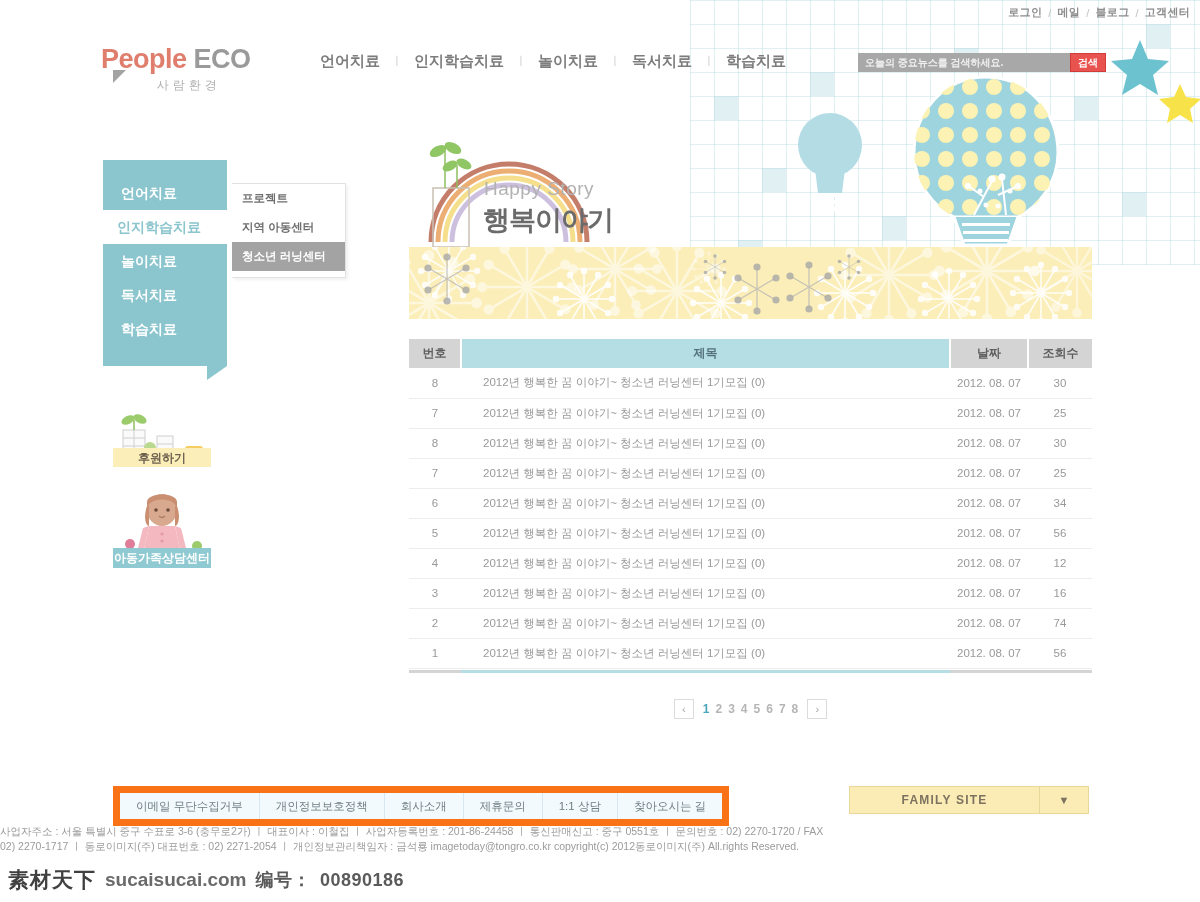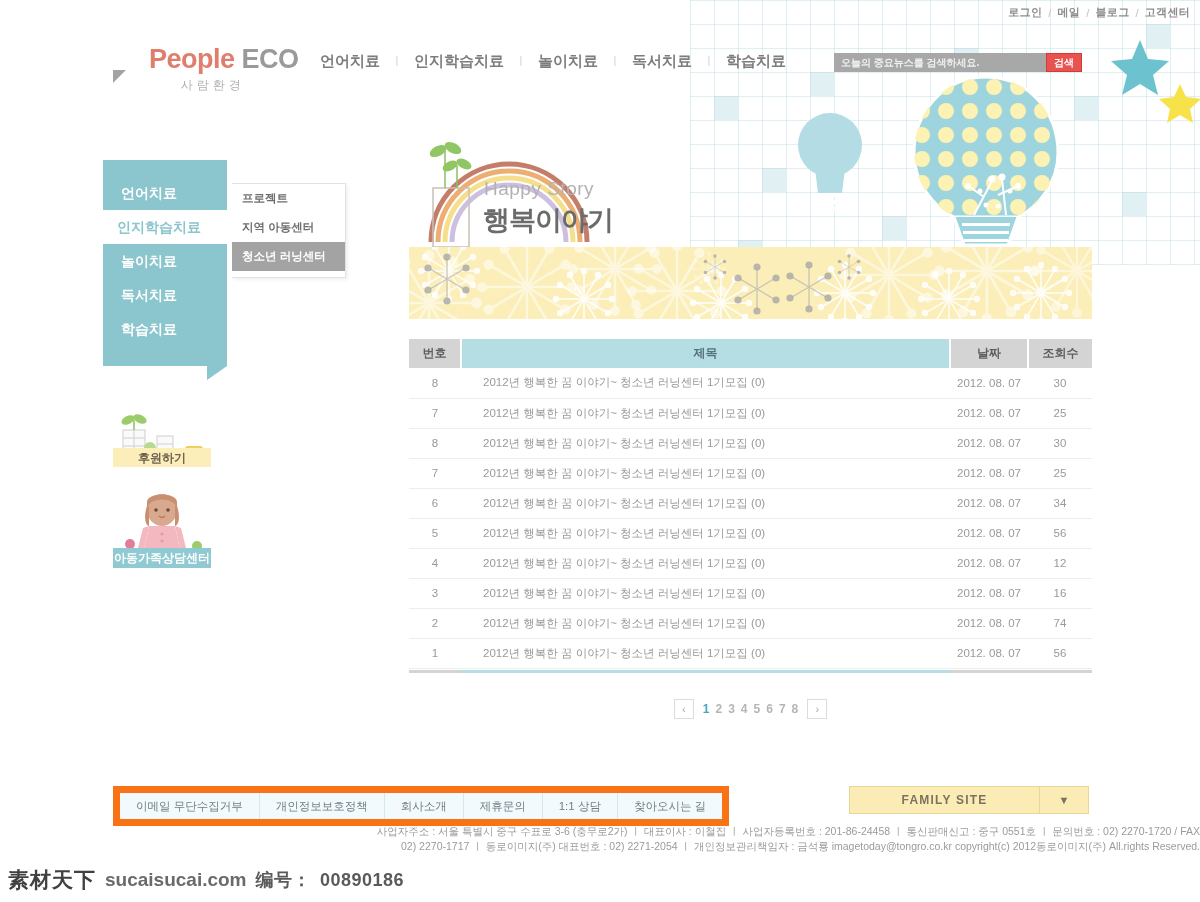--- a/index.html
+++ b/index.html
@@ -26,39 +26,39 @@
     position: absolute; right: 10px; top: 5px;
     font-size: 11px; font-weight: bold; color: #9a9a9a;
     letter-spacing: .3px; display: flex; gap: 6px; align-items: center;
     z-index: 40;
   }
   .topbar a { color: #8d8d8d; text-decoration: none; }
   .topbar .sep { color: #c2c2c2; font-weight: normal; }
 
   
   .logo { position: absolute; left: 101px; top: 46px; z-index: 30; }
-  .logo-main { font-size: 27px; font-weight: bold; letter-spacing: -.5px; line-height: 1; margin-left: 48px; }
+  .logo-main { font-size: 27px; font-weight: bold; letter-spacing: -.5px; line-height: 1; }
   .logo-people { color: #e07e6e; }
   .logo-eco { color: #9a9a9a; }
   .logo-sub {
     font-size: 12px; color: #b0b0b0; text-align: center;
     margin-top: 4px; letter-spacing: 4px; padding-left: 26px;
   }
 
   
   .gnb {
     position: absolute; left: 320px; top: 52px; z-index: 30;
     display: flex; align-items: center; gap: 11px;
     font-size: 15px; font-weight: bold; color: #7d7d7d;
   }
   .gnb .bar { color: #cfcfcf; font-weight: normal; font-size: 12px; }
   .gnb a { color: #7d7d7d; text-decoration: none; }
 
   
-  .search-wrap { position: absolute; left: 834px; top: 53px; display: flex; z-index: 30; border-radius: 7px; }
+  .search-wrap { position: absolute; left: 858px; top: 53px; display: flex; z-index: 30; border-radius: 7px; }
   .search-field {
     width: 212px; height: 19px; background: #a8a8a8; border: 0;
     color: #ffffff; font-size: 10px; font-weight: bold;
     padding: 0 7px; font-family: inherit;
   }
   .search-field::placeholder { color: #f0f0f0; opacity: 1; }
   .search-btn {
     width: 36px; height: 19px; background: #e8524f; border: 1px solid #d13b38;
     color: #fff; font-size: 10px; font-weight: bold; cursor: pointer;
     font-family: inherit; line-height: 1;
@@ -185,21 +185,21 @@
     width: 190px; height: 26px; line-height: 26px; text-align: center;
     background: #fbecb5; font-size: 12px; font-weight: bold; color: #7d7260;
     letter-spacing: 1.2px; border-right: 1px solid #e8d79a; cursor: pointer;
   }
   .family-arrow {
     width: 48px; height: 26px; line-height: 26px; text-align: center;
     background: #fbecb5; font-size: 11px; color: #7d7260; cursor: pointer;
   }
 
   .copy {
-    position: absolute; left: 0; top: 824px; width: 1200px; text-align: right;
+    position: absolute; left: 0; top: 824px; width: 1200px; text-align: left;
     font-size: 10.5px; color: #9b9b9b; line-height: 1.45; z-index: 20;
   }
 
   
   .watermark {
     position: absolute; left: 8px; top: 866px; display: flex;
     align-items: center; gap: 9px; z-index: 50;
   }
   .wm-cn { font-size: 21px; font-weight: bold; color: #404040; letter-spacing: 1px; }
   .wm-url { font-size: 19px; font-weight: bold; color: #6a6a6a; }

